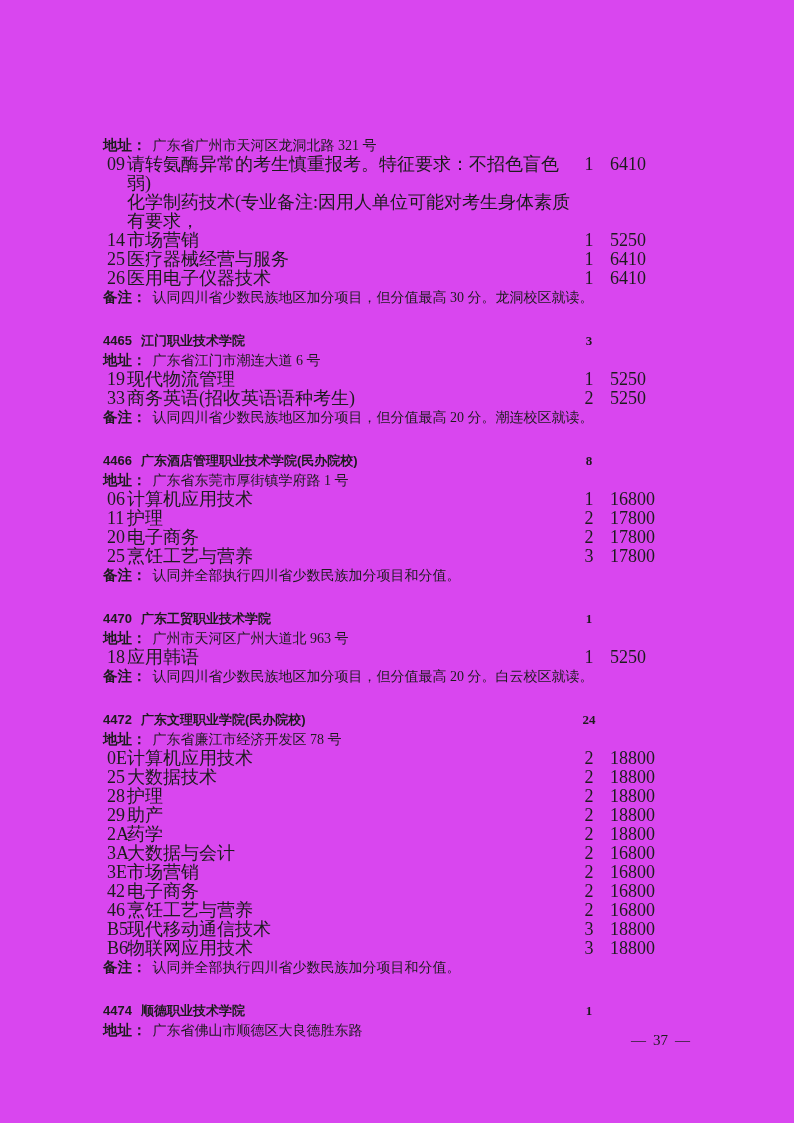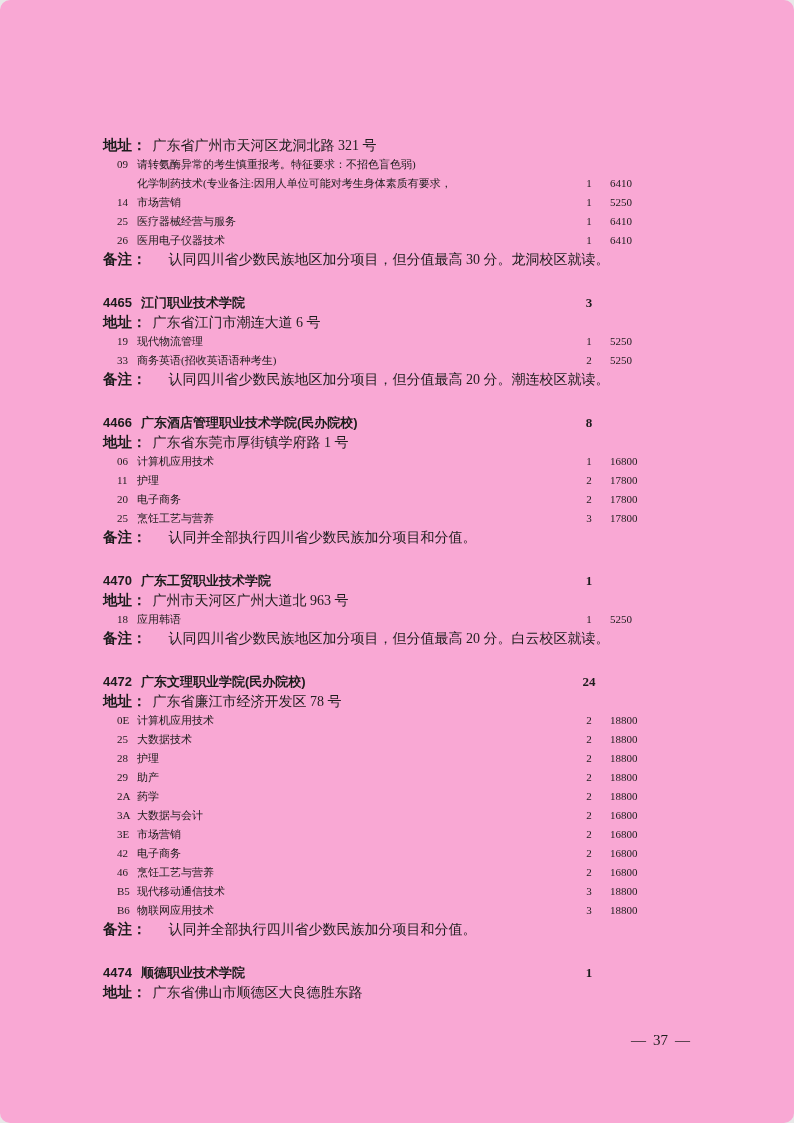--- a/index.html
+++ b/index.html
@@ -1,25 +1,24 @@
 <!DOCTYPE html>
 <html><head>
 <meta charset="utf-8">
 <style>
   html, body { margin: 0; padding: 0; background: #e8e8e8; }
   .page {
     position: relative;
     width: 794px;
     height: 1123px;
     margin: 0 auto;
-    background: #f9a8d4;
+    background: #d946ef;
     overflow: hidden;
     color: #1c1c1c;
     font-family: "Liberation Serif", serif;
-    border-radius: 10px;
   }
   .doc {
     position: absolute;
     left: 103px;
     top: 136px;
     width: 557px;
   }
   .college { margin-top: 0; }
   .college + .college { margin-top: 24px; }
 
@@ -53,43 +52,41 @@
     font-weight: bold;
     flex: none;
   }
   .addr-text, .remark-text {
     font-size: 14px;
     margin-left: 6px;
   }
 
   .major-row {
     display: flex;
-    align-items: flex-end;
-    font-size: 11px;
+    align-items: flex-start;
+    font-size: 18px;
     line-height: 19px;
-    margin-left: 10px;
   }
   .m-code {
     flex: none;
     align-self: flex-start;
     margin-left: 4px;
     width: 17px;
     white-space: nowrap;
   }
   .m-name { flex: 1; margin-left: 3px; }
   .m-name .nline { display: block; }
   .m-quota { flex: none; width: 18px; text-align: center; }
   .m-fee { flex: none; width: 50px; margin-left: 12px; text-align: left; }
 
   .remark-line {
     display: flex;
     align-items: baseline;
     font-size: 14.5px;
     line-height: 19px;
-    gap: 16px;
   }
 
   .page-number {
     position: absolute;
     top: 1032px;
     right: 104px;
     display: flex;
     align-items: center;
     gap: 7px;
     font-size: 15px;

